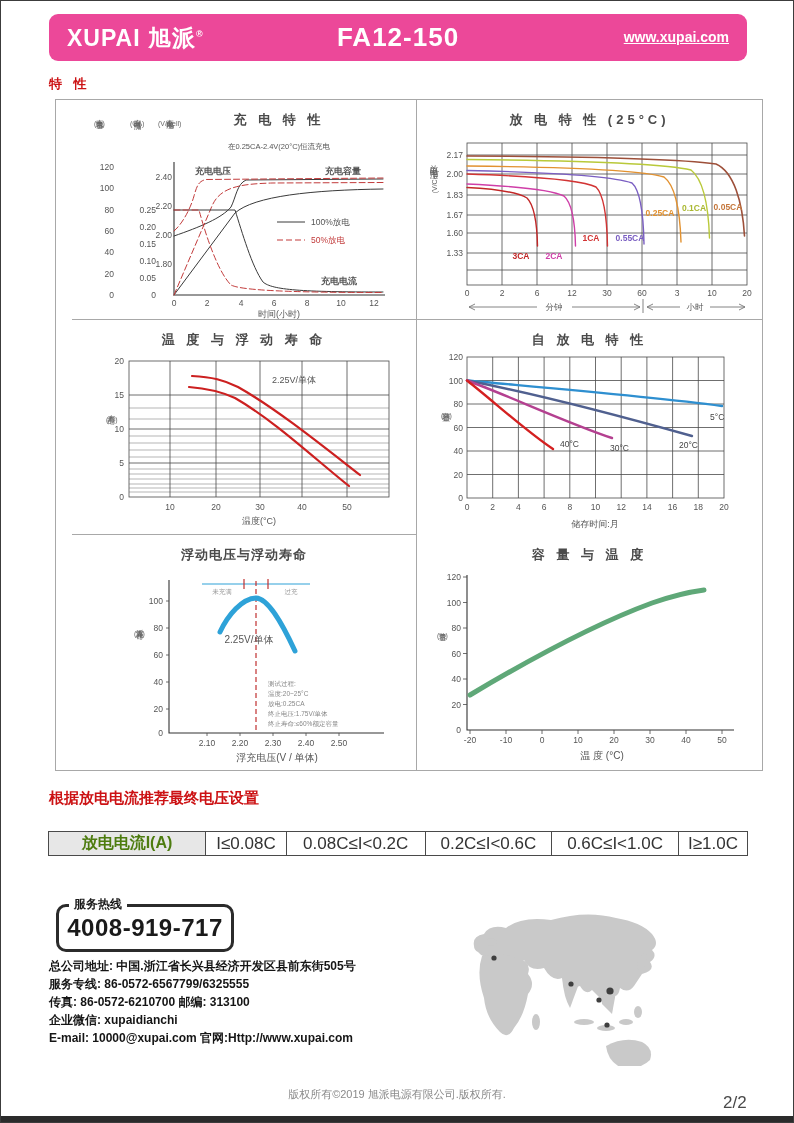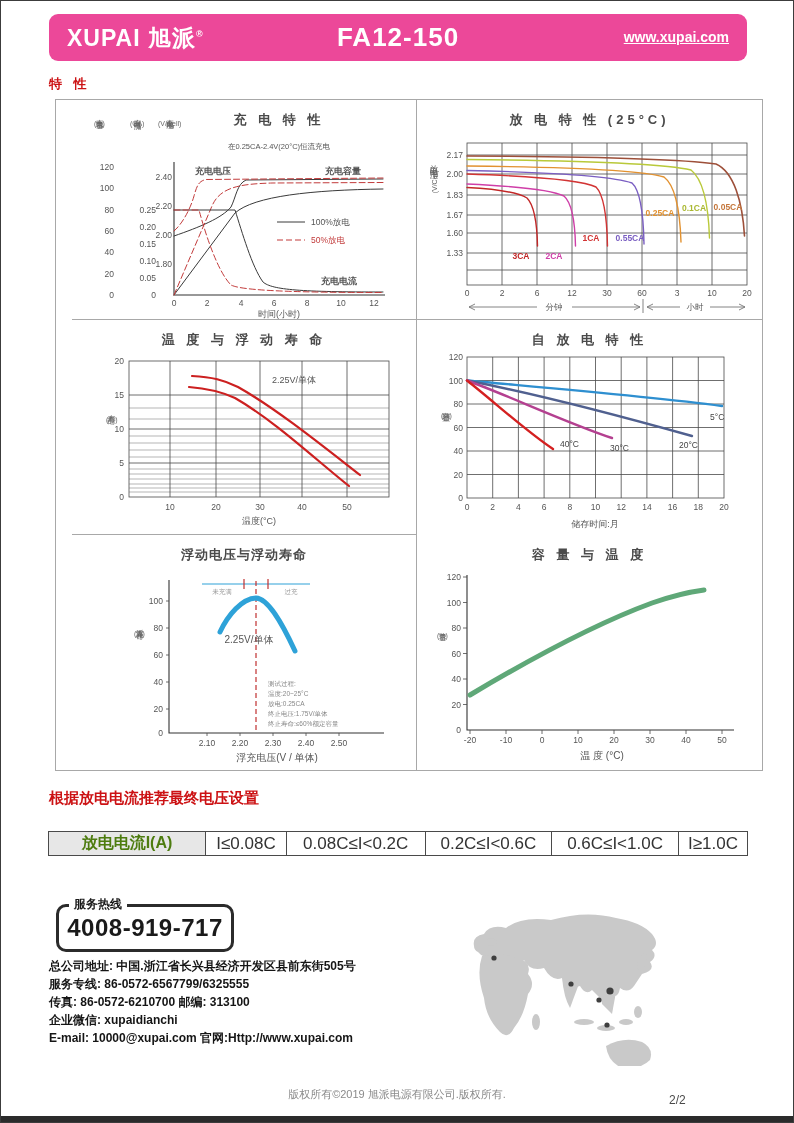--- a/index.html
+++ b/index.html
@@ -43,21 +43,21 @@
   table.vt{position:absolute;left:47px;top:830px;width:700px;border-collapse:collapse;}
   table.vt td{border:1px solid #4a4a4a;height:19px;text-align:center;font-size:17px;color:#333;padding:1px 2px;}
   table.vt td.lab{background:#e7e7e7;font-weight:bold;color:#4d7c0f;width:152px;font-size:16px;margin-top:32px;}
   
   .hot{position:absolute;left:55px;top:903px;width:172px;height:42px;border:3px solid #2b2b2b;border-radius:10px;}
   .hot-lab{position:absolute;left:10px;top:-11px;background:#fff;padding:0 5px;font-size:12px;font-weight:bold;color:#1a1a1a;}
   .hot-num{position:absolute;left:0;right:0;top:7px;text-align:center;font-size:24px;font-weight:bold;color:#1a1a1a;letter-spacing:0.5px;}
   .contact{position:absolute;left:48px;top:956px;font-size:12px;font-weight:bold;color:#151515;line-height:18px;}
   
   .copy{position:absolute;left:0;right:0;top:1086px;text-align:center;font-size:11px;color:#8a8a8a;}
-  .pnum{position:absolute;left:668px;top:1092px;font-size:12px;color:#4a4a4a;}
+  .pnum{position:absolute;left:722px;top:1092px;font-size:17px;color:#4a4a4a;}
   .bstrip{position:absolute;left:0;right:0;bottom:0;height:6px;background:#2b2b2b;}
   .map{position:absolute;left:465px;top:893px;}
 </style>
 </head>
 <body>
 
 <div class="page">
 
   <div class="hdr">
     <div class="logo"><span>XUPAI 旭派</span><sup>®</sup></div>

